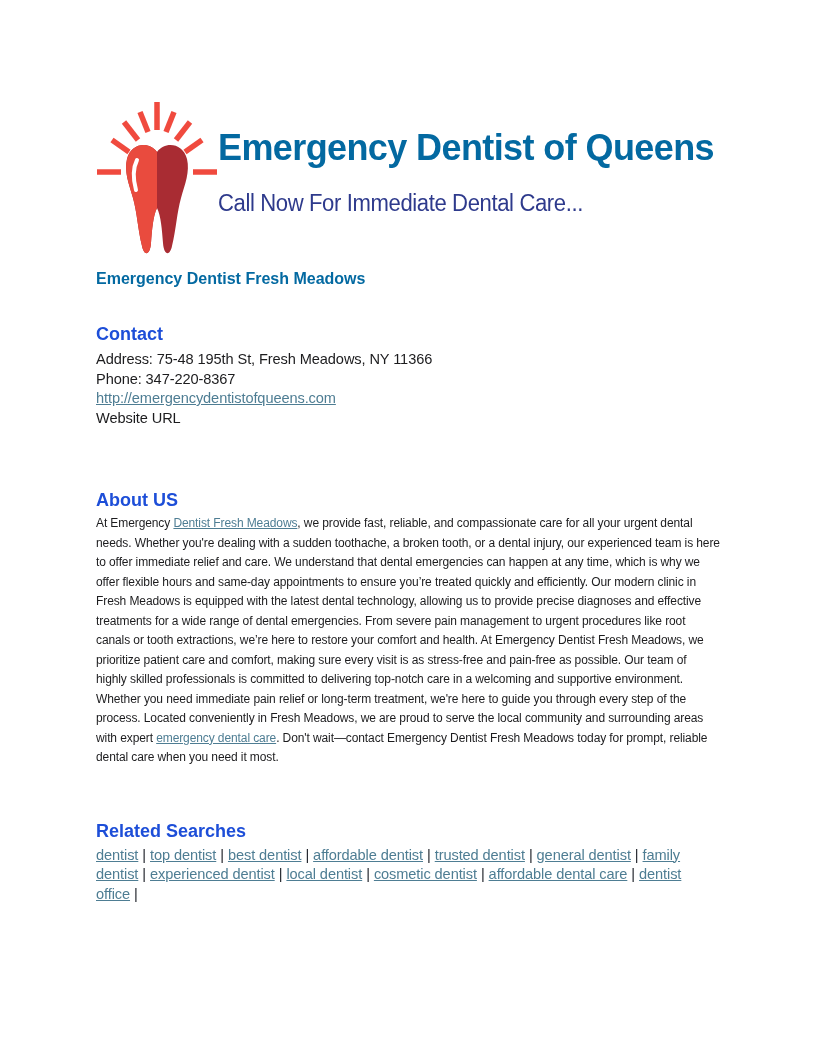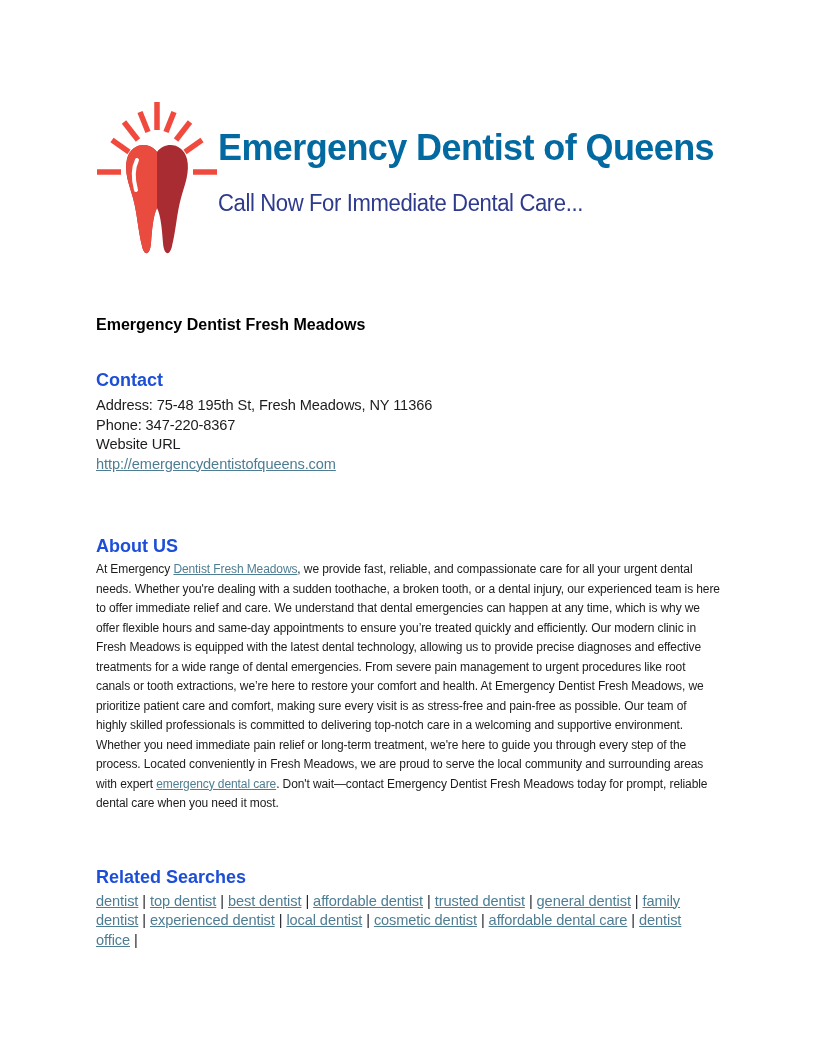--- a/index.html
+++ b/index.html
@@ -49,24 +49,23 @@
     font-size: 23px;
     color: #2e3a8c;
     letter-spacing: -0.4px;
     transform: scaleX(0.96);
     transform-origin: left center;
     white-space: nowrap;
   }
 
   
   .doc-title {
-    margin-top: 46px;
     font-size: 16px;
     font-weight: bold;
-    color: #000000;
+    color: #0369a1;
   }
   .section-heading {
     font-size: 18px;
     font-weight: bold;
     color: #1d4ed8;
   }
   .contact-section { margin-top: 36px; }
   .contact-lines { margin-top: 5px; }
   .body-line {
     font-size: 14.6px;
@@ -142,22 +141,22 @@
     </div>
   </div>
 
   <h1 class="doc-title">Emergency Dentist Fresh Meadows</h1>
 
   <div class="contact-section">
     <h2 class="section-heading">Contact</h2>
     <div class="contact-lines">
       <div class="body-line">Address: 75-48 195th St, Fresh Meadows, NY 11366</div>
       <div class="body-line">Phone: 347-220-8367</div>
+      <div class="body-line"><a class="doc-link">http://emergencydentistofqueens.com</a></div>
       <div class="body-line">Website URL</div>
-      <div class="body-line"><a class="doc-link">http://emergencydentistofqueens.com</a></div>
     </div>
   </div>
 
   <div class="about-section">
     <h2 class="section-heading">About US</h2>
     <p class="about-paragraph"><span>At Emergency </span><a class="doc-link">Dentist Fresh Meadows</a><span>, we provide fast, reliable, and compassionate care for all your urgent dental needs. Whether you're dealing with a sudden toothache, a broken tooth, or a dental injury, our experienced team is here to offer immediate relief and care. We understand that dental emergencies can happen at any time, which is why we offer flexible hours and same-day appointments to ensure you’re treated quickly and efficiently. Our modern clinic in Fresh Meadows is equipped with the latest dental technology, allowing us to provide precise diagnoses and effective treatments for a wide range of dental emergencies. From severe pain management to urgent procedures like root canals or tooth extractions, we’re here to restore your comfort and health. At Emergency Dentist Fresh Meadows, we prioritize patient care and comfort, making sure every visit is as stress-free and pain-free as possible. Our team of highly skilled professionals is committed to delivering top-notch care in a welcoming and supportive environment. Whether you need immediate pain relief or long-term treatment, we're here to guide you through every step of the process. Located conveniently in Fresh Meadows, we are proud to serve the local community and surrounding areas with expert </span><a class="doc-link">emergency dental care</a><span>. Don't wait—contact Emergency Dentist Fresh Meadows today for prompt, reliable dental care when you need it most.</span></p>
   </div>
 
   <div class="related-section">
     <h2 class="section-heading">Related Searches</h2>

